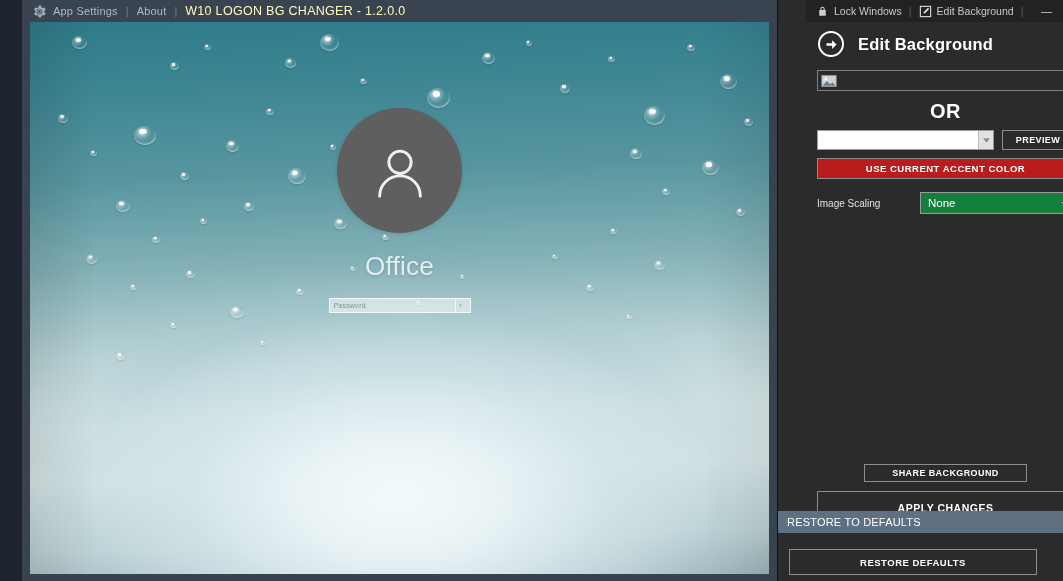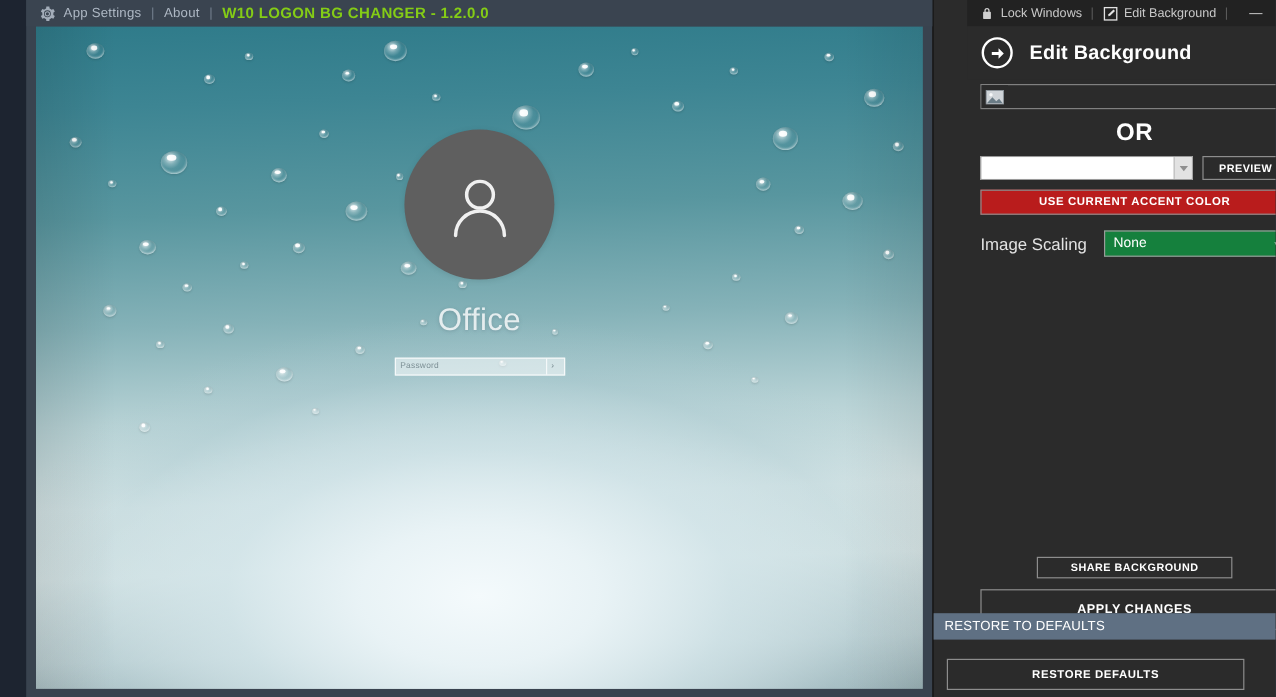--- a/index.html
+++ b/index.html
@@ -60,22 +60,22 @@
 
   .tb-sep {
     color: #737f8d;
     font-size: 11px;
     padding: 0 8px;
     user-select: none;
   }
 
   .tb-title {
     font-size: 12.5px;
-    font-weight: bold;
-    color: #84cc16;
+    font-weight: normal;
+    color: #fef9c3;
     letter-spacing: .3px;
     white-space: nowrap;
   }
 
   
   .lockscreen {
     position: absolute;
     left: 8px;
     top: 22px;
     width: 739px;
@@ -385,21 +385,21 @@
     cursor: default;
   }
 
   .scaling-row {
     margin-top: 13px;
     display: flex;
     align-items: center;
     height: 22px;
   }
   .scaling-label {
-    font-size: 14px;
+    font-size: 10px;
     color: #e2e2e2;
   }
   .scaling-select {
     margin-left: auto;
     width: 154px;
     height: 22px;
     background: #15803d;
     border: 1px solid #9a9a9a;
     display: flex;
     align-items: center;

